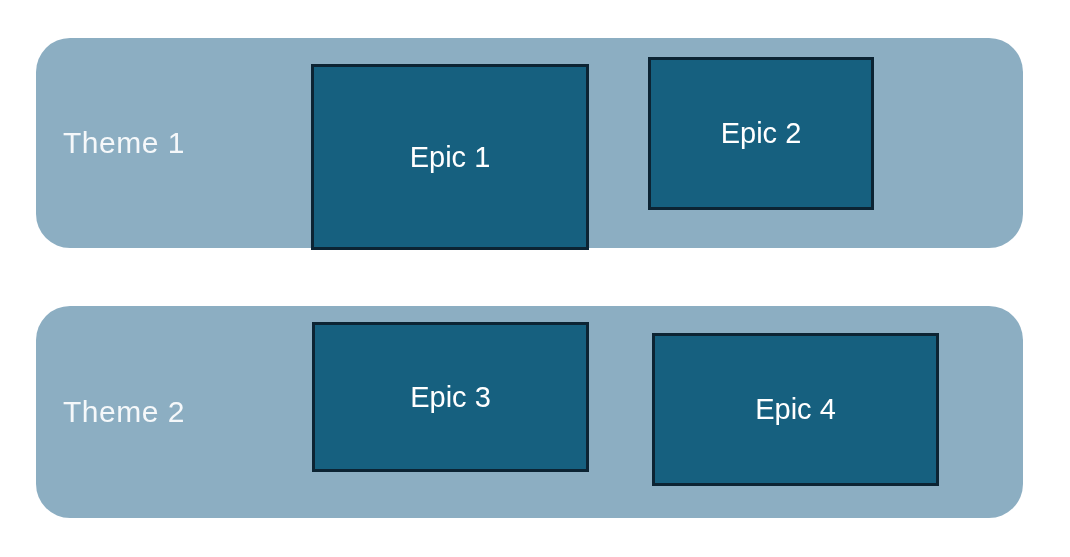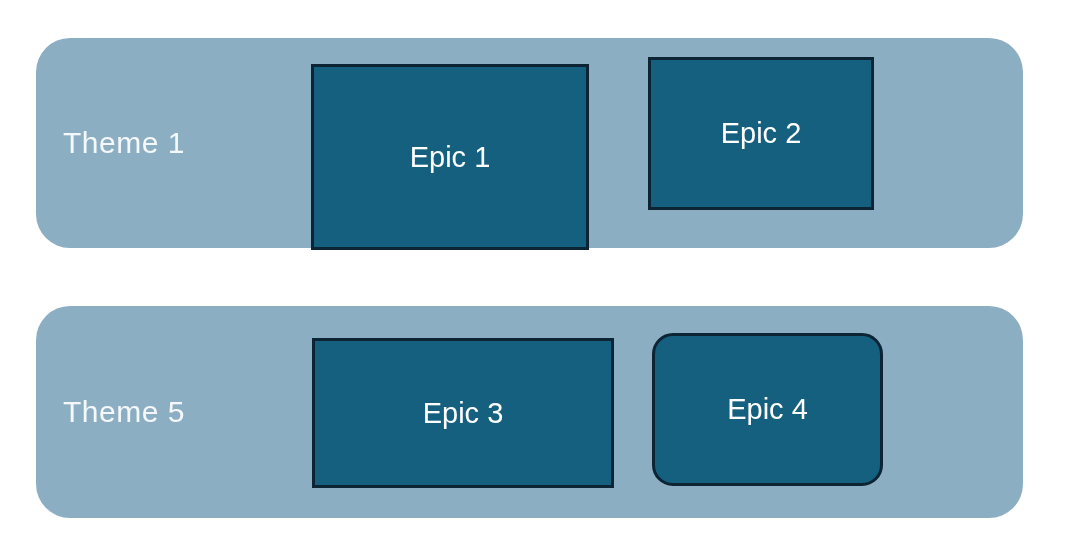--- a/index.html
+++ b/index.html
@@ -42,40 +42,40 @@
     display: flex;
     align-items: center;
     justify-content: center;
     color: var(--epic-text, #ffffff);
     font-size: 29px;
     box-sizing: border-box;
   }
   
   .epic.e1 { left: 275px; top: 26px; width: 278px; height: 186px; }
   .epic.e2 { left: 612px; top: 19px; width: 226px; height: 153px; }
-  .epic.e3 { left: 276px; top: 32px; width: 302px; height: 150px; }
-  .epic.e4 { left: 616px; top: 27px; width: 231px; height: 153px; border-radius: 21px; }
+  .epic.e3 { left: 276px; top: 16px; width: 277px; height: 150px; }
+  .epic.e4 { left: 616px; top: 27px; width: 287px; height: 153px; }
 </style>
 </head>
 <body>
 
 <div class="canvas">
 
   <div class="theme-band t1">
     <div class="theme-label">Theme 1</div>
     <div class="epic e1">
       <span>Epic 1</span>
     </div>
     <div class="epic e2">
       <span>Epic 2</span>
     </div>
   </div>
 
   <div class="theme-band t2">
-    <div class="theme-label">Theme 5</div>
+    <div class="theme-label">Theme 2</div>
     <div class="epic e3">
       <span>Epic 3</span>
     </div>
     <div class="epic e4">
       <span>Epic 4</span>
     </div>
   </div>
 
 </div>
 

